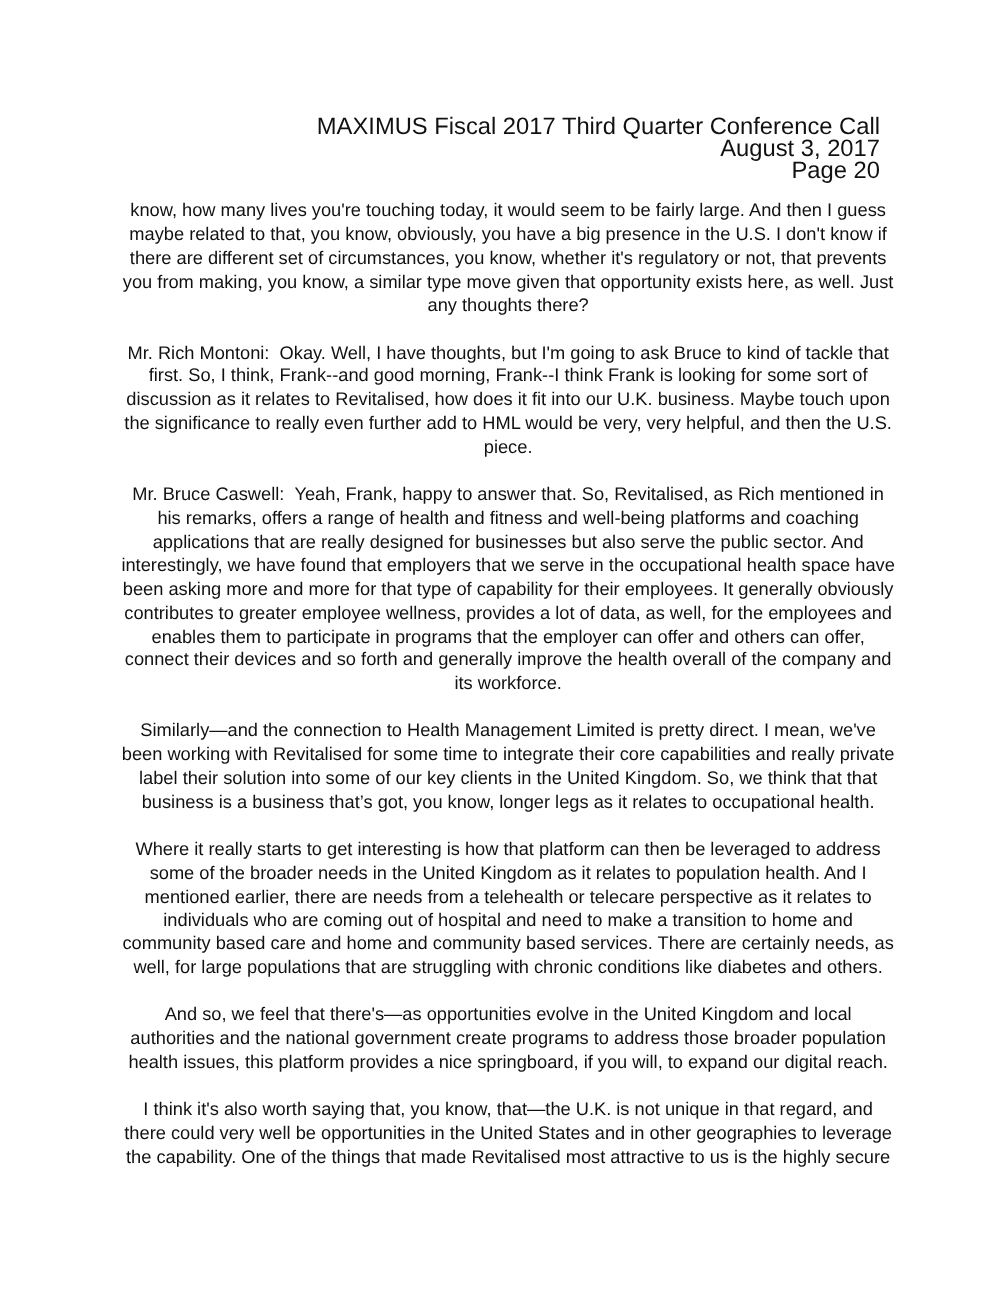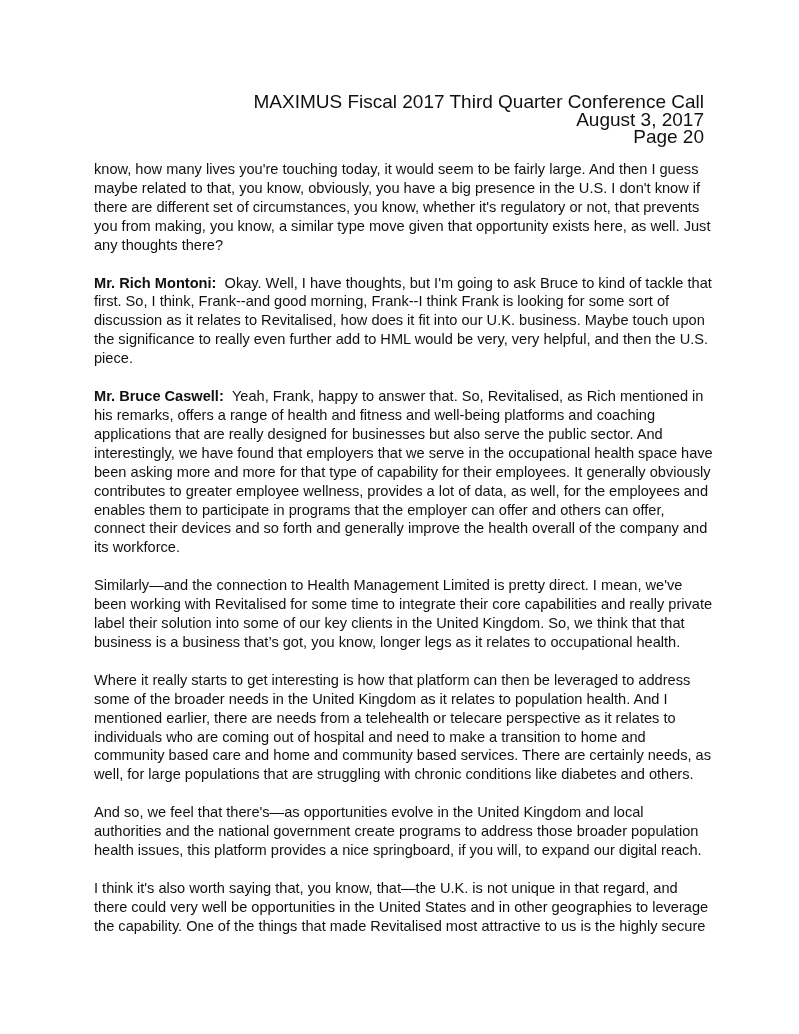--- a/index.html
+++ b/index.html
@@ -34,23 +34,24 @@
       font-size: 14.6px;
       line-height: 18.9px;
     }
     .para {
       margin: 0 0 19px 0;
       white-space: pre-line;
     }
     .line {
       display: block;
       white-space: nowrap;
+      text-align: center;
     }
     .speaker {
-      font-weight: bold;
+      font-weight: normal;
       margin-top: 44px;
     }
   </style>
 </head>
 <body>
 
 <div class="page-header">
   <div>MAXIMUS Fiscal 2017 Third Quarter Conference Call</div>
   <div>August 3, 2017</div>
   <div>Page 20</div>

